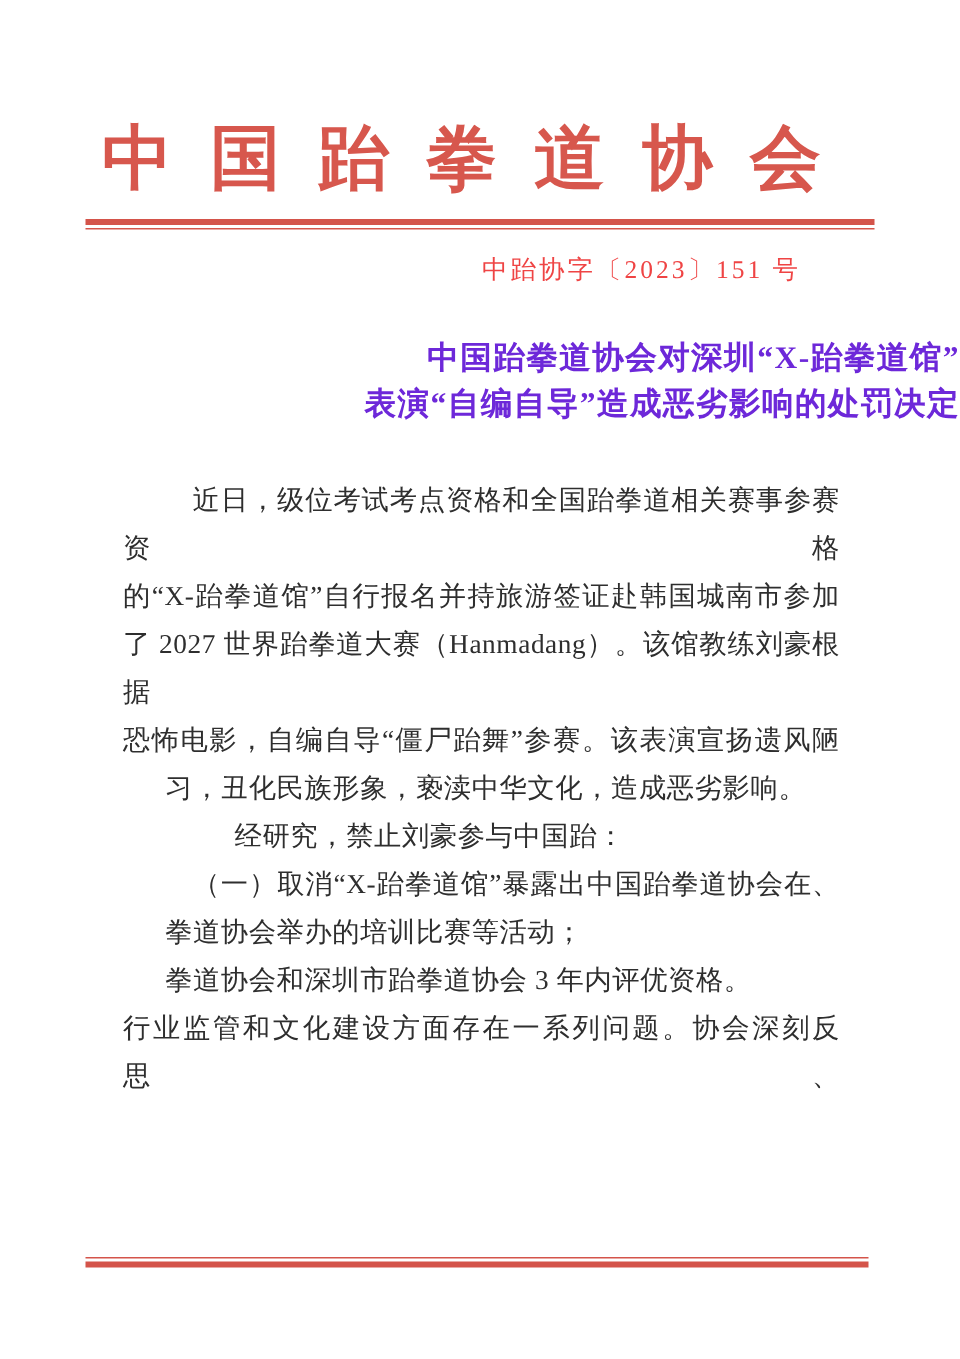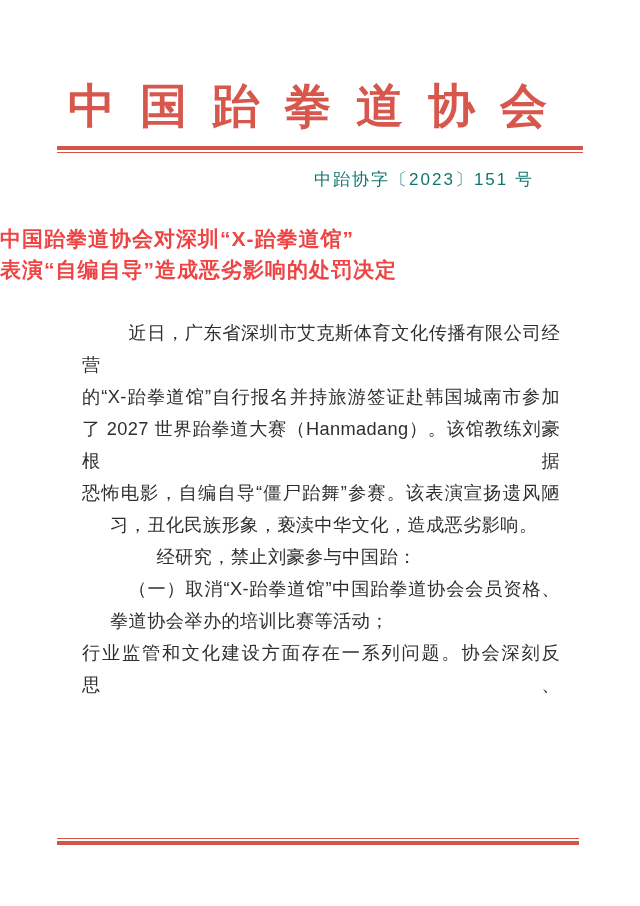--- a/index.html
+++ b/index.html
@@ -3,21 +3,21 @@
 <meta charset="utf-8">
 <style>
   html, body { margin: 0; padding: 0; background: #ffffff; }
   .page {
     position: relative;
     width: 640px;
     height: 906px;
     margin: 0 auto;
     background: #ffffff;
     overflow: hidden;
-    font-family: Liberation Sans, sans-serif;
+    font-family: Liberation Serif, serif;
     color: #2a2a2a;
   }
   
   .org-name {
     margin: 78px 0 0 0;
     text-align: center;
     font-size: 47px;
     line-height: 56px;
     font-weight: bold;
     color: #d7574d;
@@ -35,30 +35,30 @@
     left: 57px;
     width: 522px;
     margin: 0;
   }
   .doc-number {
     margin-top: 16px;
     padding-right: 106px;
     text-align: right;
     font-size: 17px;
     line-height: 22px;
-    color: #0f766e;
+    color: #ef4444;
     letter-spacing: 2px;
   }
   .doc-title {
     margin-top: 32px;
-    text-align: left;
+    text-align: right;
     font-weight: bold;
     font-size: 21px;
     line-height: 31px;
-    color: #ef4444;
+    color: #6d28d9;
     letter-spacing: 1px;
   }
   .doc-body {
     margin: 32px 81px 0 82px;
     width: 478px;
     font-size: 18.2px;
     line-height: 32px;
     color: #2e2e2e;
     letter-spacing: 0.4px;
   }
@@ -84,28 +84,29 @@
   </div>
 
   <div class="doc-number">中跆协字〔2023〕151 号</div>
 
   <div class="doc-title">
     <div>中国跆拳道协会对深圳“X-跆拳道馆”</div>
     <div>表演“自编自导”造成恶劣影响的处罚决定</div>
   </div>
 
   <div class="doc-body">
-    <div class="body-line indent">近日，广东省深圳市艾克斯体育文化传播有限公司经营</div>
+    <div class="body-line indent">近日，级位考试考点资格和全国跆拳道相关赛事参赛资格</div>
     <div class="body-line">的“X-跆拳道馆”自行报名并持旅游签证赴韩国城南市参加</div>
     <div class="body-line">了 2027 世界跆拳道大赛（Hanmadang）。该馆教练刘豪根据</div>
     <div class="body-line">恐怖电影，自编自导“僵尸跆舞”参赛。该表演宣扬遗风陋</div>
     <div class="body-line para-end">习，丑化民族形象，亵渎中华文化，造成恶劣影响。</div>
     <div class="body-line indent para-end">经研究，禁止刘豪参与中国跆：</div>
-    <div class="body-line indent">（一）取消“X-跆拳道馆”中国跆拳道协会会员资格、</div>
+    <div class="body-line indent">（一）取消“X-跆拳道馆”暴露出中国跆拳道协会在、</div>
     <div class="body-line para-end">拳道协会举办的培训比赛等活动；</div>
+    <div class="body-line para-end">拳道协会和深圳市跆拳道协会 3 年内评优资格。</div>
     <div class="body-line">行业监管和文化建设方面存在一系列问题。协会深刻反思、</div>
 
   </div>
 
   <div class="rule rule-bottom">
     <div class="thin"></div>
     <div class="gap"></div>
     <div class="thick"></div>
   </div>
 

